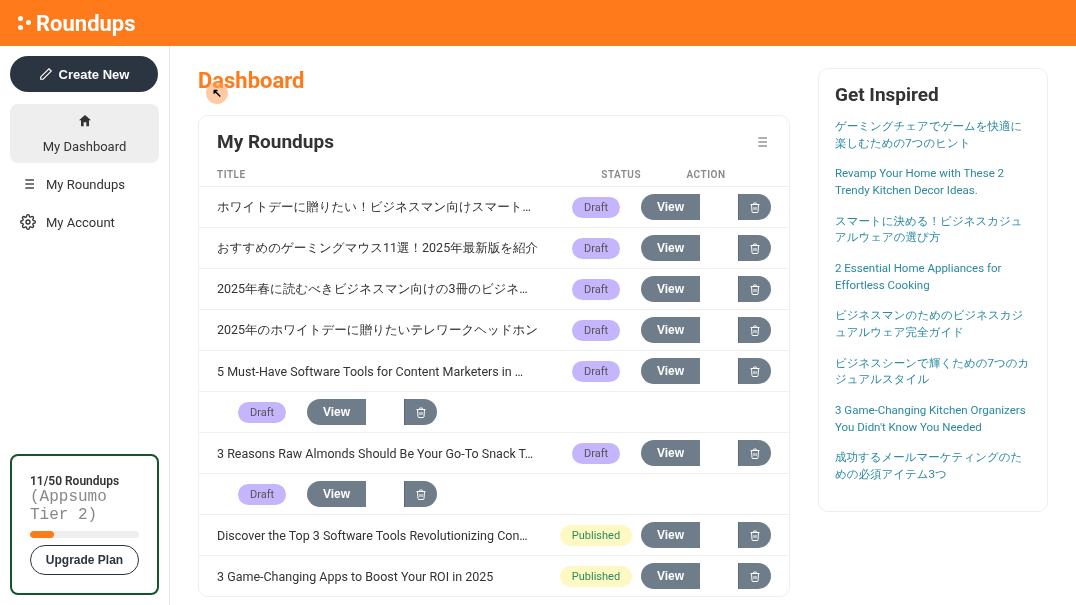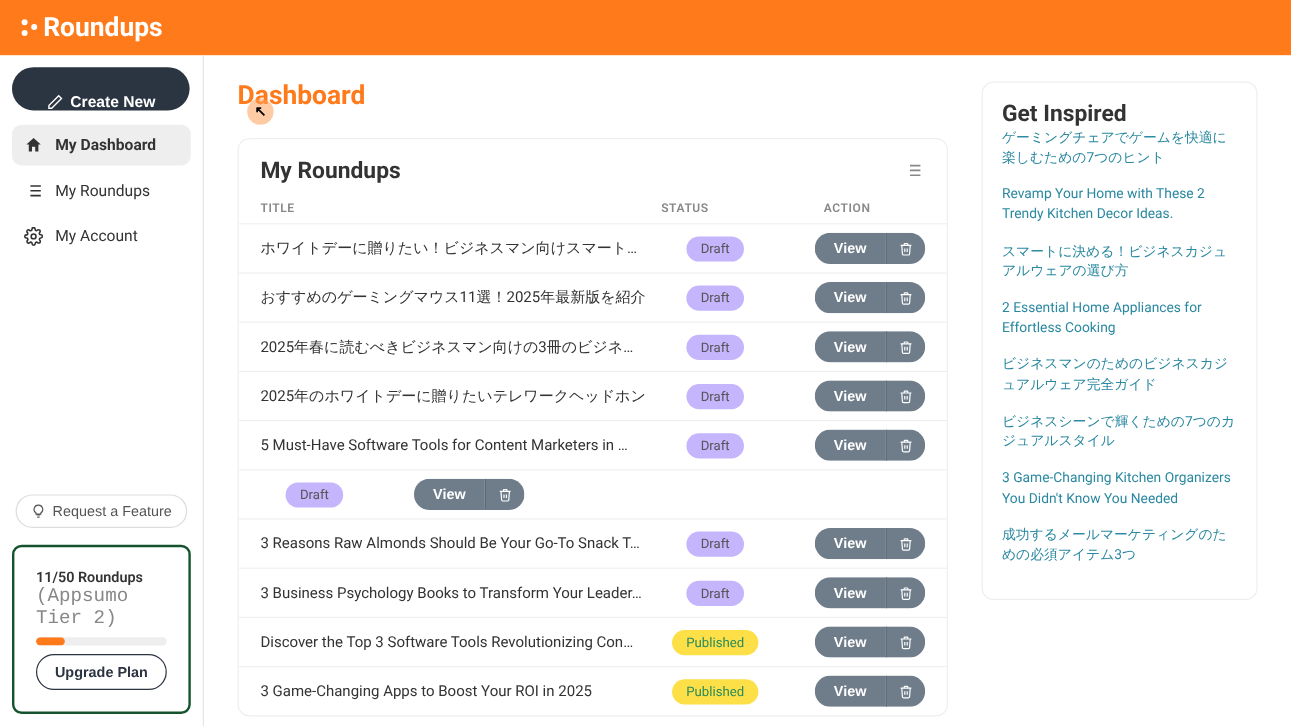--- a/index.html
+++ b/index.html
@@ -7,23 +7,23 @@
   .topbar { background: #ff7a1a; height: 46px; display: flex; align-items: center; padding: 16px 18px; }
   .logo { color: #fff; font-size: 22px; font-weight: 700; display: flex; align-items: center; gap: 4px; }
   .logo-dots { display: inline-block; width: 14px; height: 18px; position: relative; }
   .logo-dots::before, .logo-dots::after { content:""; position:absolute; width:5px; height:5px; background:#fff; border-radius:50%; left:0; }
   .logo-dots::before { top:2px; }
   .logo-dots::after { top:11px; }
   .logo-dots span { position:absolute; width:5px; height:5px; background:#fff; border-radius:50%; left:8px; top:6px; }
 
   .layout { display: flex; height: calc(605px - 46px); position: relative; }
   .sidebar { width: 170px; border-right: 1px solid #e5e5e5; padding: 10px; display:flex; flex-direction:column; }
-  .create-btn { background:#2b3441; color:#fff; border:none; border-radius:20px; width:148px; height:36px; font-size:13px; font-weight:600; cursor:pointer; display:flex; align-items:flex-end; justify-content:center; gap:6px; margin-bottom:12px; }
+  .create-btn { background:#2b3441; color:#fff; border:none; border-radius:20px; width:148px; height:36px; font-size:13px; font-weight:600; cursor:pointer; display:flex; align-items:center; justify-content:center; gap:6px; margin-bottom:12px; }
   .nav-item { display:flex; align-items:center; gap:10px; padding:9px 10px; font-size:13px; color:#333; border-radius:8px; cursor:pointer; margin-bottom:4px; }
-  .nav-item.active { background:#eee; font-weight:700; }
+  .nav-item.active { background:#eee; font-weight:400;flex-direction:column; }
   .nav-icon { width:16px; height:16px; display:inline-flex; align-items:center; justify-content:center; color:#333; }
   .spacer { flex:1; }
   .request-btn { border:1px solid #ddd; background:#fff; border-radius:20px; padding:6px 12px; font-size:12px; color:#555; cursor:pointer; display:flex; align-items:center; gap:6px; margin:0 auto 14px; }
   .plan-box { border:2px solid #14532d; border-radius:8px; padding:18px; font-size:12px; color:#333; }
   .plan-count { font-weight:600; font-size:12px; }
   .plan-tier { color:#888; font-size:16px;font-family:Liberation Mono, monospace; }
   .progress { background:#eee; height:7px; border-radius:6px; margin:7px 0; overflow:hidden; }
   .progress-fill { background:#ff7a1a; height:100%; width:22%; border-radius:6px; }
   .upgrade-btn { width:100%; border:1px solid #2b3441; background:#fff; color:#2b3441; font-size:12px; font-weight:600; border-radius:18px; padding:7px 0; cursor:pointer; }
 
@@ -33,38 +33,38 @@
   .cursor-dot { position:absolute; left:8px; top:14px; width:22px; height:22px; border-radius:50%; background:rgba(255,160,90,0.55); pointer-events:none; }
   .cursor-arrow { position:absolute; left:14px; top:18px; font-size:12px; color:#000; pointer-events:none; }
 
   .card { border:1px solid #eee; border-radius:10px; padding:0; }
   .card-header { display:flex; align-items:center; justify-content:space-between; padding:14px 18px 10px; }
   .card-header h2 { font-size:19px; font-weight:700; color:#333; }
   .list-icon { color:#888; cursor:pointer; }
 
   .thead { display:flex; padding:6px 18px; font-size:10px; letter-spacing:0.5px; color:#888; font-weight:600; text-transform:uppercase; }
   .col-title { flex:1; }
-  .col-status { width:90px; text-align:left; }
+  .col-status { width:90px; text-align:right; }
   .col-action { width:130px; text-align:center; }
 
   .row { display:flex; align-items:center; padding:7px 18px; border-top:1px solid #f0f0f0; }
   .row .title { flex:1; font-size:12.5px; color:#333; white-space:nowrap; overflow:hidden; text-overflow:ellipsis; padding-right:12px; }
   .row .status { width:90px; text-align:center; }
   .badge { display:inline-block; padding:4px 12px; border-radius:14px; font-size:11px; background:#c4b5fd; color:#555; }
-  .badge.published { background:#fde047; color:#2a8a5c; }
+  .badge.published { background:#fef9c3; color:#2a8a5c; }
   .row .actions { width:130px; display:flex; justify-content:flex-end; }
-  .action-group { display:flex; border-radius:18px; overflow:hidden; }
+  .action-group { display:flex; border-radius:18px; overflow:hidden;gap:38px; }
   .view-btn { background:#6f7c8a; color:#fff; border:none; font-size:12px; font-weight:600; padding:6px 16px; cursor:pointer; }
   .del-btn { background:#6f7c8a; color:#fff; border:none; border-left:1px solid #5d6a78; padding:6px 10px; cursor:pointer; display:flex; align-items:center; }
 
   .right-col { width:230px; }
   .top-buttons { display:flex; gap:10px; margin-bottom:28px; justify-content:flex-end; }
   .ghost-btn { background:#eee; border:none; border-radius:18px; padding:8px 16px; font-size:12px; font-weight:600; color:#333; cursor:pointer; white-space:nowrap; }
   .inspired-card { border:1px solid #eee; border-radius:10px; padding:14px 16px; }
-  .inspired-card h2 { font-size:19px; font-weight:700; margin-bottom:0; }
+  .inspired-card h2 { font-size:19px; font-weight:700; margin-bottom:12px; }
   .insp-link { display:block; font-size:11.5px; color:#2a88a0; margin-bottom:14px; line-height:1.45; cursor:pointer; }
   svg { display:block; }
 </style>
 </head>
 <body>
 
 <div class="topbar">
   <div class="logo">
     <span class="logo-dots">
         <span></span>
@@ -110,26 +110,20 @@
               <circle cx="12" cy="12" r="3"></circle>
               <path d="M19.4 15a1.65 1.65 0 00.33 1.82l.06.06a2 2 0 11-2.83 2.83l-.06-.06a1.65 1.65 0 00-1.82-.33 1.65 1.65 0 00-1 1.51V21a2 2 0 11-4 0v-.09a1.65 1.65 0 00-1-1.51 1.65 1.65 0 00-1.82.33l-.06.06a2 2 0 11-2.83-2.83l.06-.06a1.65 1.65 0 00.33-1.82 1.65 1.65 0 00-1.51-1H3a2 2 0 110-4h.09a1.65 1.65 0 001.51-1 1.65 1.65 0 00-.33-1.82l-.06-.06a2 2 0 112.83-2.83l.06.06a1.65 1.65 0 001.82.33h0a1.65 1.65 0 001-1.51V3a2 2 0 114 0v.09a1.65 1.65 0 001 1.51h0a1.65 1.65 0 001.82-.33l.06-.06a2 2 0 112.83 2.83l-.06.06a1.65 1.65 0 00-.33 1.82v0a1.65 1.65 0 001.51 1H21a2 2 0 110 4h-.09a1.65 1.65 0 00-1.51 1z"></path>
             </svg>
           </span>
           <span>My Account</span>
         </div>
       </div>
 
     <div class="spacer"></div>
 
-    <button class="request-btn">
-      <svg width="12" height="12" viewBox="0 0 24 24" fill="none" stroke="currentColor" stroke-width="2">
-          <path d="M9 18h6M10 22h4M12 2a7 7 0 00-4 12.9V17h8v-2.1A7 7 0 0012 2z"></path>
-        </svg>
-      <span>Request a Feature</span>
-    </button>
 
     <div class="plan-box">
       <div class="plan-count">11/50 Roundups</div>
       <div class="plan-tier">(Appsumo Tier 2)</div>
       <div class="progress">
           <div class="progress-fill"></div>
         </div>
       <button class="upgrade-btn">Upgrade Plan</button>
     </div>
   </aside>
@@ -288,21 +282,20 @@
                         <path d="M19 6l-1 14a2 2 0 01-2 2H8a2 2 0 01-2-2L5 6"></path>
                         <path d="M10 11v6M14 11v6"></path>
                         <path d="M9 6V4a1 1 0 011-1h4a1 1 0 011 1v2"></path>
                       </svg>
                     </span>
                   </button>
                 </div>
               </div>
             </div>
             <div class="row">
-              <div class="title">3 Business Psychology Books to Transform Your Leader…</div>
               <div class="status"><span class="badge">Draft</span></div>
               <div class="actions">
                 <div class="action-group">
                   <button class="view-btn">View</button>
                   <button class="del-btn">
                     <span>
                       <svg width="12" height="13" viewBox="0 0 24 24" fill="none" stroke="currentColor" stroke-width="2">
                         <polyline points="3 6 5 6 21 6"></polyline>
                         <path d="M19 6l-1 14a2 2 0 01-2 2H8a2 2 0 01-2-2L5 6"></path>
                         <path d="M10 11v6M14 11v6"></path>

